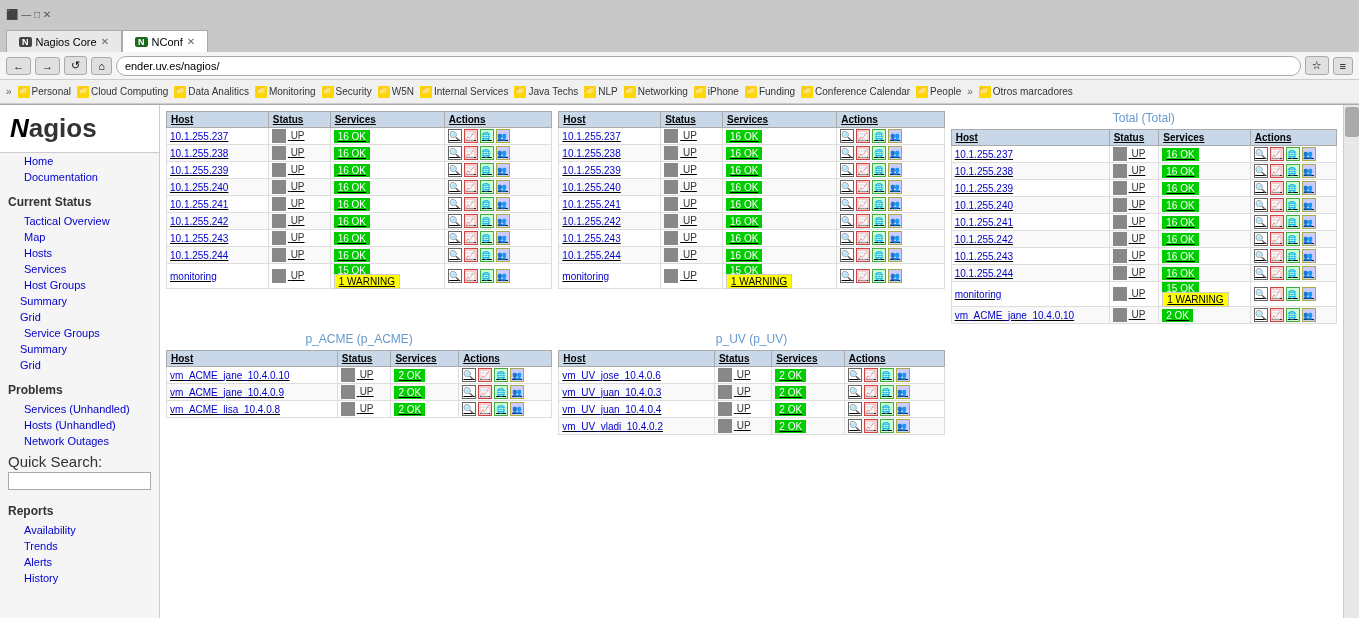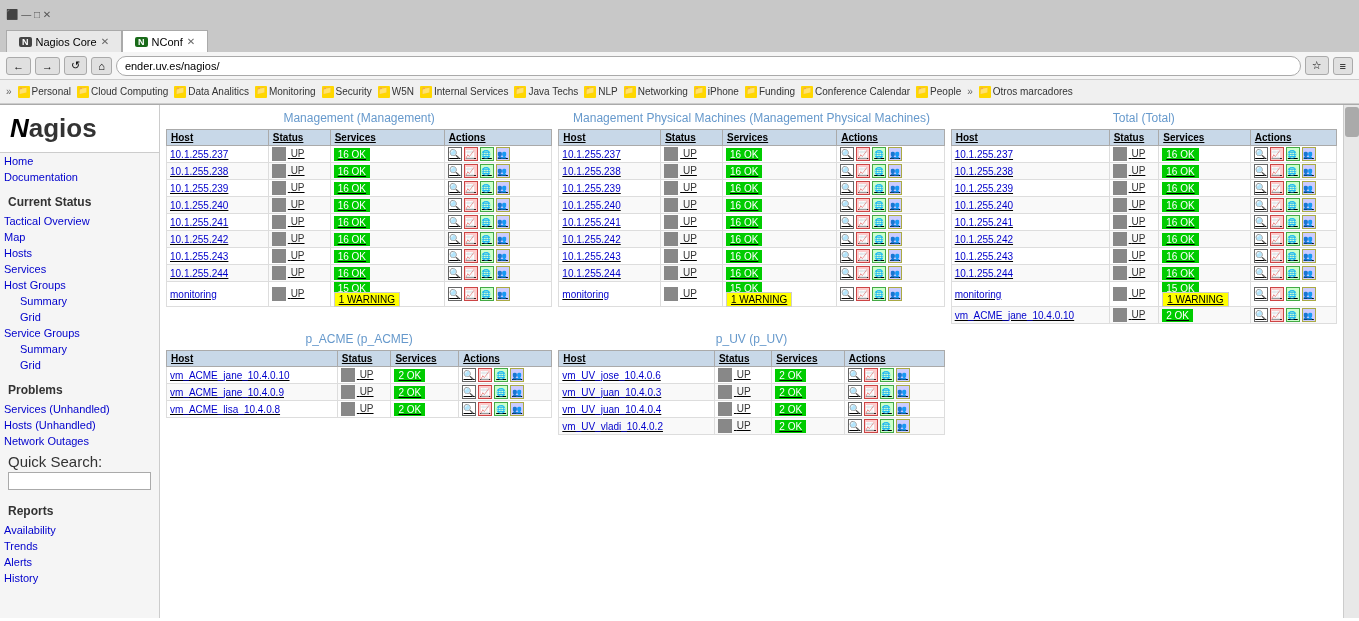--- a/index.html
+++ b/index.html
@@ -19,21 +19,21 @@
     .bookmark { font-size: 10px; color: #333; display: flex; align-items: center; gap: 2px; white-space: nowrap; }
     .bookmark-icon { width: 12px; height: 12px; background: #e8e800; border-radius: 1px; display: inline-block; font-size: 8px; text-align: center; }
 
     
     .app-body { display: flex; height: calc(621px - 108px); overflow: hidden; }
 
     
     .sidebar { width: 160px; min-width: 160px; background: #f5f5f5; border-right: 1px solid #ccc; overflow-y: auto; padding: 0; }
     .sidebar-logo { background: #fff; padding: 8px 10px; border-bottom: 1px solid #ccc; }
     .sidebar-section { padding: 4px 8px; font-weight: bold; font-size: 12px; color: #333; margin-top: 6px; }
-    .sidebar-item { padding: 2px 4px; font-size: 11px; color: #0000cc; cursor: pointer; }
+    .sidebar-item { padding: 2px 24px; font-size: 11px; color: #0000cc; cursor: pointer; }
     .sidebar-item.indent { padding-left: 20px; }
     .quick-search { padding: 4px 8px; }
     .quick-search label { font-size: 15px; color: #333; }
     .quick-search input { width: 100%; border: 1px solid #aaa; padding: 2px 4px; font-size: 11px; margin-top: 2px; }
 
     
     .main-content { flex: 1; overflow-y: scroll; overflow-x: hidden; background: #fff; padding: 6px; }
     .group-title { text-align: center; color: #6699cc; font-size: 12px; margin-bottom: 4px; }
 
     
@@ -153,21 +153,20 @@
     <div class="sidebar-item">Trends</div>
     <div class="sidebar-item">Alerts</div>
     <div class="sidebar-item">History</div>
   </div>
 
   <div class="main-content">
 
     <div style="display:flex;gap:6px;margin-bottom:8px;">
 
       <div style="flex:1;min-width:0;">
-        <div class="group-title">Management (Management)</div>
         <table class="status-table">
           <thead>
             <tr>
               <th>Host</th>
               <th>Status</th>
               <th>Services</th>
               <th>Actions</th>
             </tr>
           </thead>
           <tbody id="management-tbody">
@@ -331,21 +330,20 @@
     <span class="action-icon ai-network" title="Network" style="background:#ccffcc;font-size:8px;">🌐</span>
     <span class="action-icon ai-schedule" title="Schedule" style="background:#ccccff;font-size:8px;">👥</span>
   </div>
                 </td>
   </tr>
             </tbody>
         </table>
       </div>
 
       <div style="flex:1;min-width:0;">
-        <div class="group-title">Management Physical Machines (Management Physical Machines)</div>
         <table class="status-table">
           <thead>
             <tr>
               <th>Host</th>
               <th>Status</th>
               <th>Services</th>
               <th>Actions</th>
             </tr>
           </thead>
           <tbody id="management-physical-tbody">

